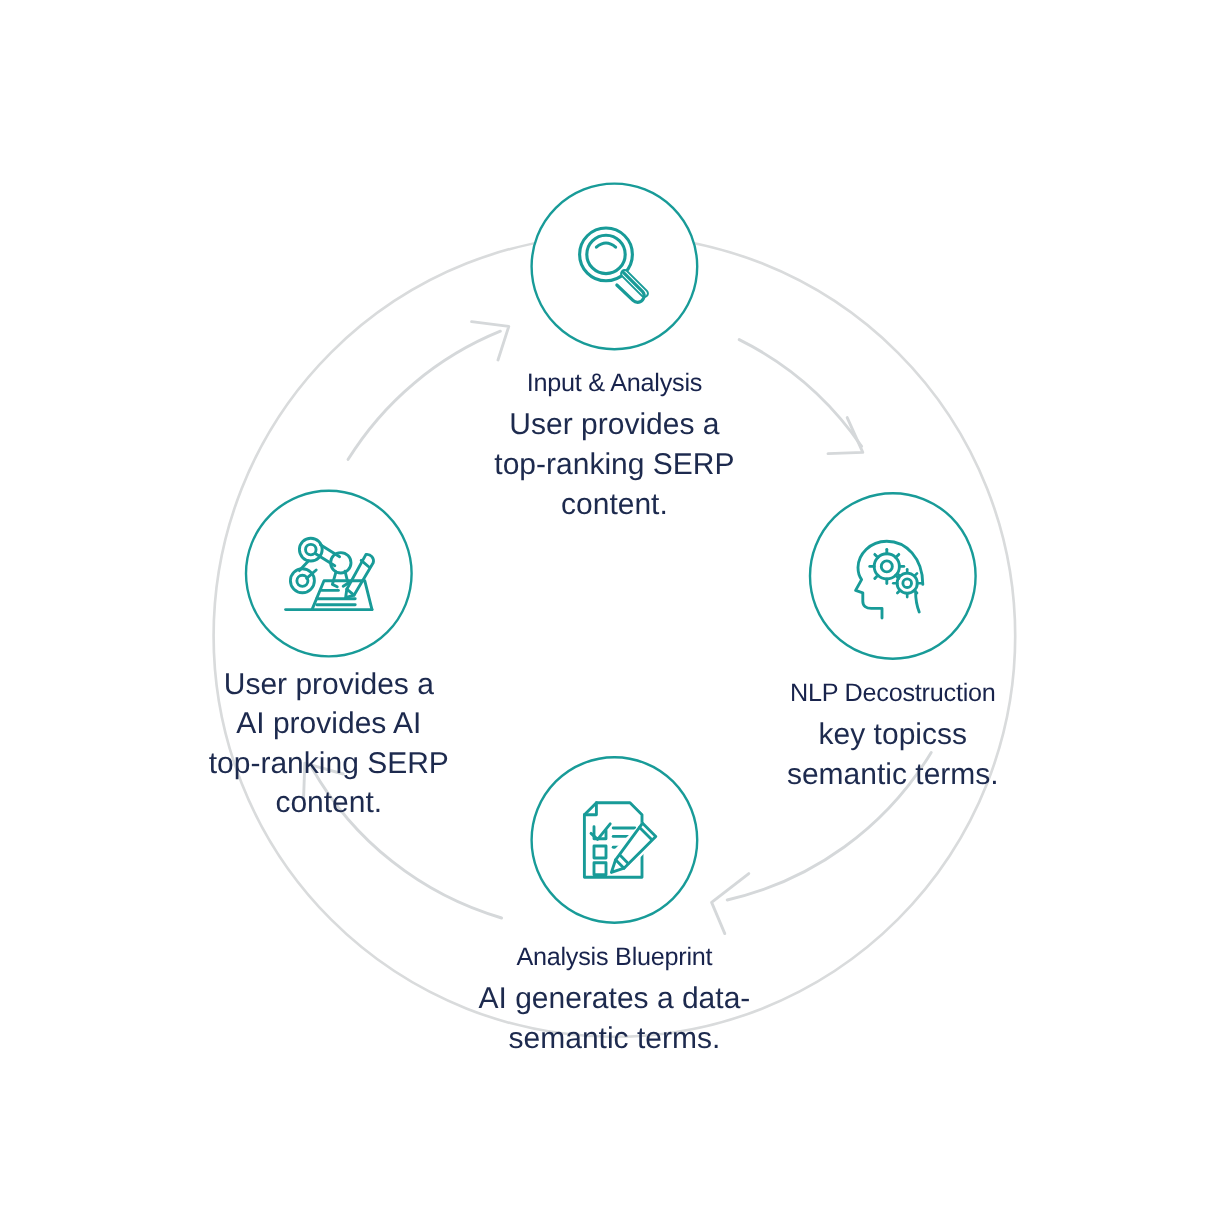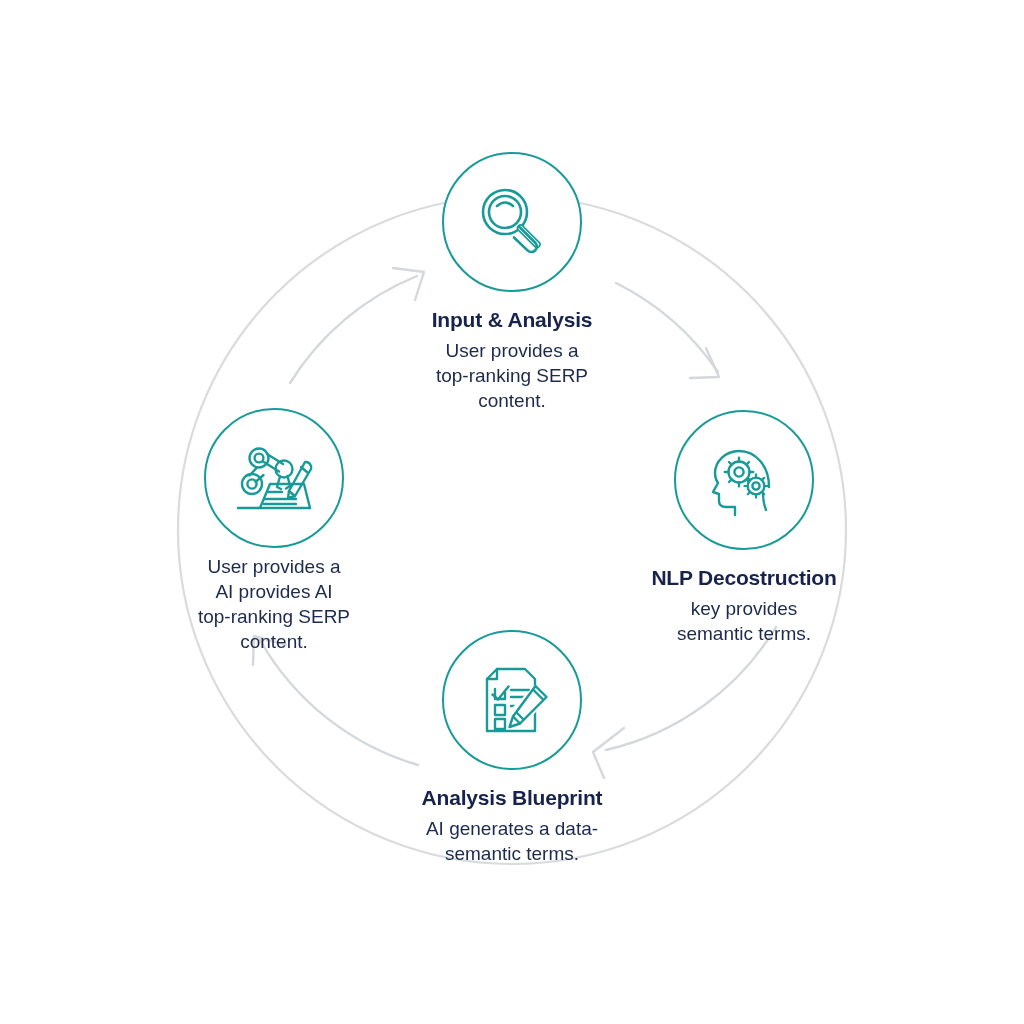--- a/index.html
+++ b/index.html
@@ -41,28 +41,28 @@
     background: #ffffff;
     box-sizing: border-box;
     display: flex;
     align-items: center;
     justify-content: center;
   }
   .node-circle svg { display: block; }
   .node-title {
     margin-top: 16px;
     font-size: 21px;
-    font-weight: bold;
+    font-weight: normal;
     color: #18234c;
     letter-spacing: -0.2px;
     line-height: 1.15;
   }
   .node-desc {
     margin-top: 6px;
-    font-size: 19px;
+    font-size: 25px;
     font-weight: normal;
     color: #1d2a4e;
     line-height: 1.32;
   }
   .node-desc div { white-space: nowrap; }
 
   
   #node-input      { left: 512px; top: 152px; }
   #node-nlp        { left: 744px; top: 410px; }
   #node-blueprint  { left: 512px; top: 630px; }
@@ -158,21 +158,21 @@
                 <path d="M 5.9 5.9 L 8.2 8.2"></path>
               <path d="M 5.9 -5.9 L 8.2 -8.2"></path>
                 <path d="M -5.9 5.9 L -8.2 8.2"></path>
             </g>
           </g>
         </svg>
       </span>
     </div>
     <div class="node-title">NLP Decostruction</div>
     <div class="node-desc">
-      <div>key provides</div>
+      <div>key topicss</div>
       <div>semantic terms.</div>
     </div>
   </div>
 
   <div class="node" id="node-blueprint">
     <div class="node-circle">
       <span>
         <svg width="86" height="86" viewBox="0 0 86 86" fill="none" stroke="#189b98" stroke-width="2.4" stroke-linecap="round" stroke-linejoin="round">
 
           <path d="M 28 12 L 56 12 L 66 22 L 66 74 L 18 74 L 18 22 Z" fill="#ffffff"></path>

